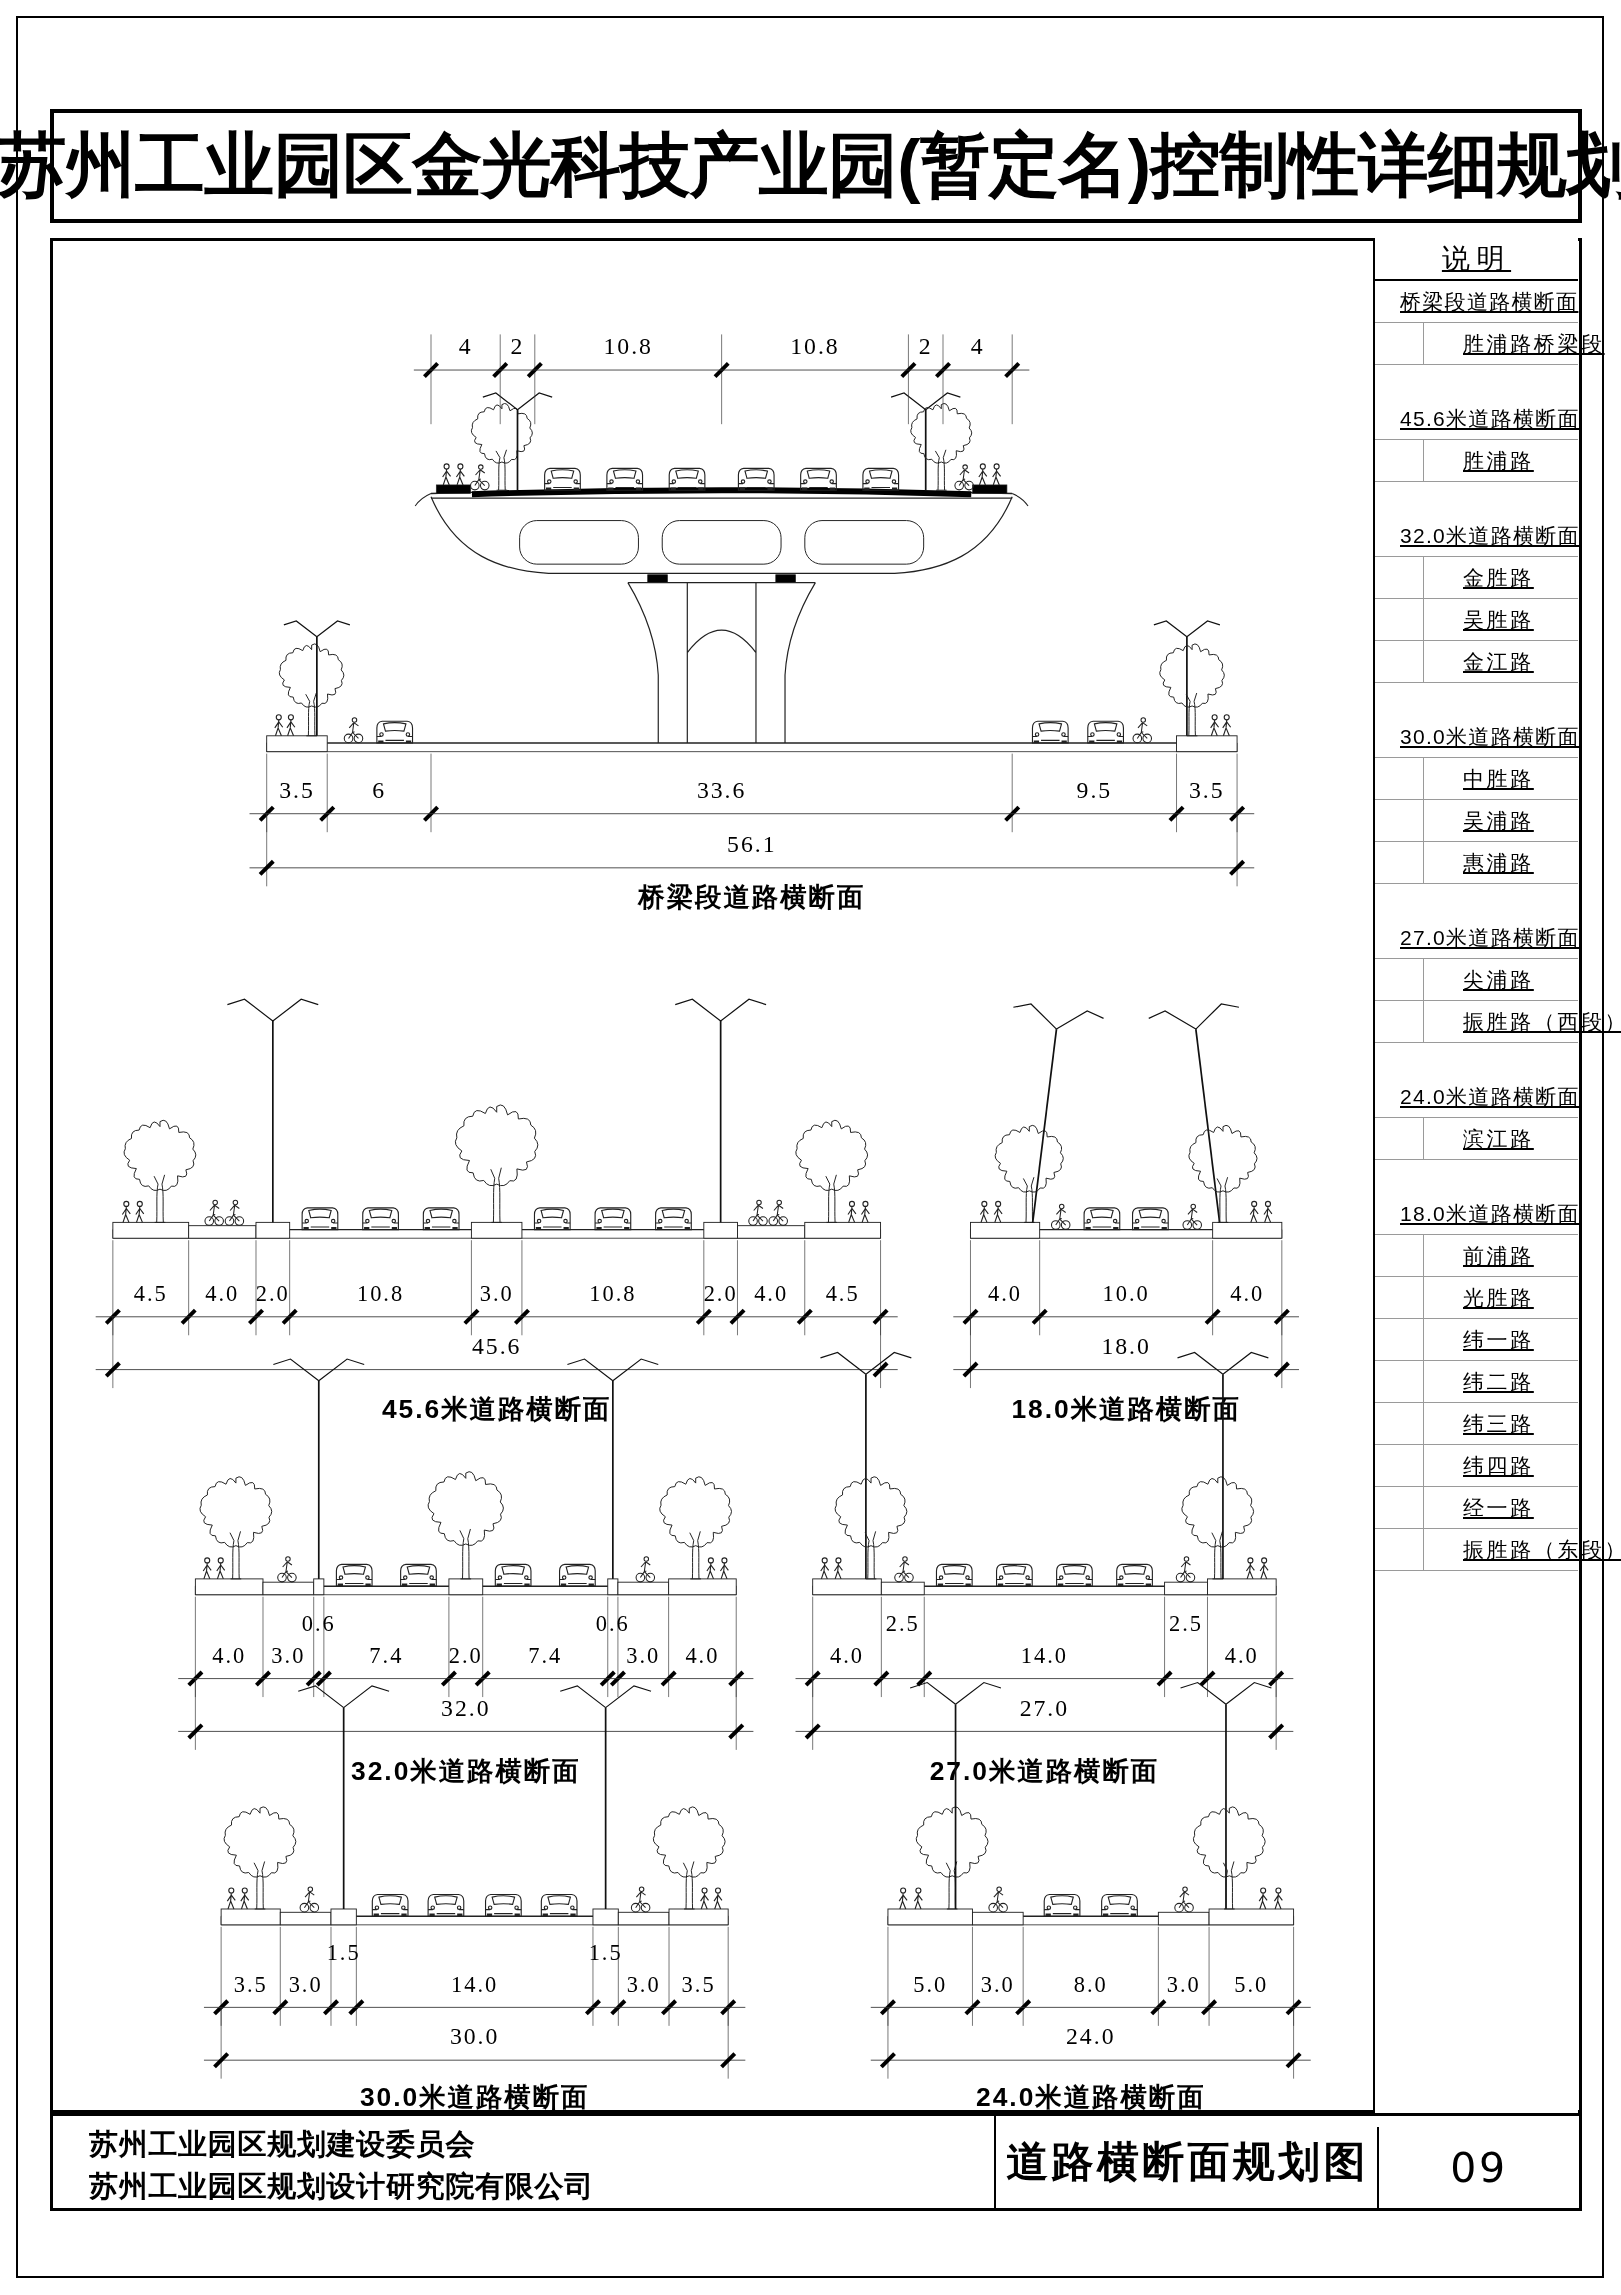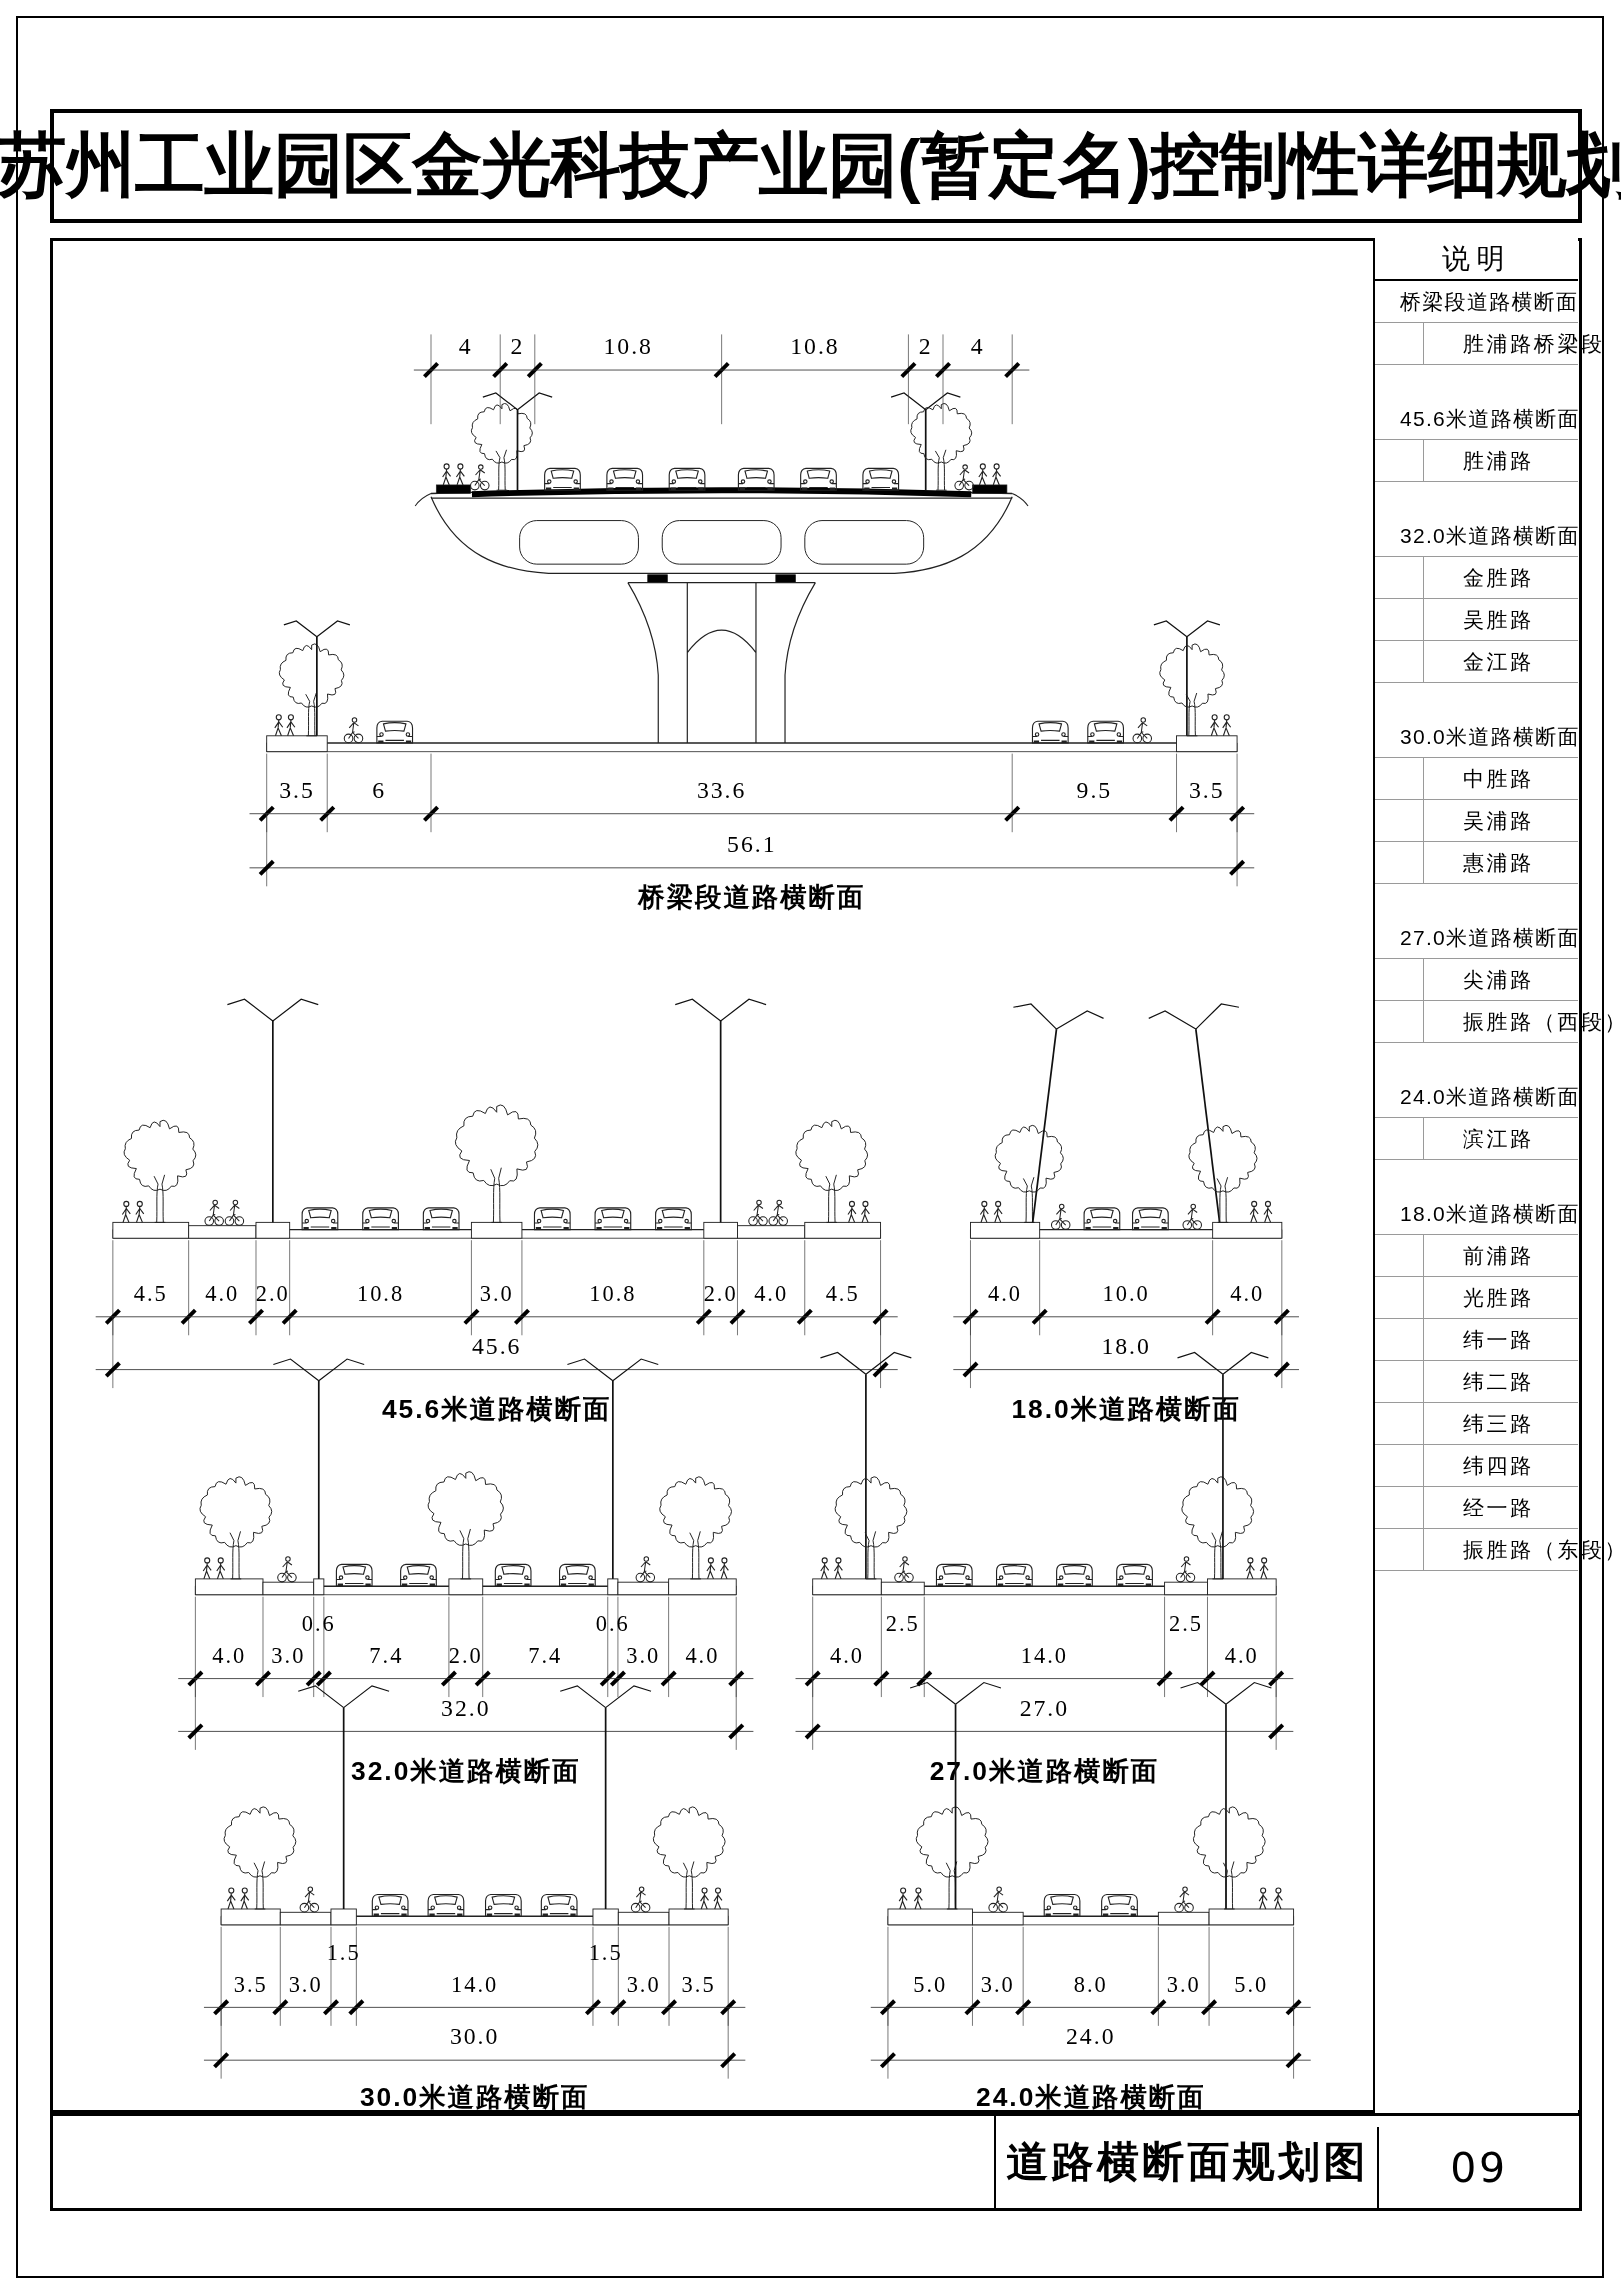--- a/index.html
+++ b/index.html
@@ -3,21 +3,21 @@
 <meta charset="utf-8">
 <style>
   html,body{margin:0;padding:0;background:#fff;}
   body{width:1621px;height:2295px;position:relative;font-family:"Liberation Sans",sans-serif;color:#000;overflow:hidden;}
   .abs{position:absolute;}
   #outer-border{left:16px;top:16px;right:17px;bottom:17px;border:2px solid #000;}
   #title-box{left:50px;top:109px;width:1532px;height:114px;border:4px solid #000;box-sizing:border-box;
     display:flex;align-items:center;justify-content:center;}
   #page-title{font-size:70px;font-weight:700;white-space:nowrap;letter-spacing:-0.7px;}
   #main-box{left:50px;top:238px;width:1532px;height:1875px;border:3.3px solid #000;box-sizing:border-box;}
-  #legend-panel{left:1373px;top:238px;width:205px;height:1875px;border-left:2.6px solid #000;box-sizing:border-box;background:#fff;}
+  #legend-panel{left:1373px;top:238px;width:205px;height:1875px;border-left:2.6px solid #000;box-sizing:border-box;background:#fff;text-decoration:underline;}
   .lg-head{height:41px;line-height:41px;text-align:center;font-size:28px;letter-spacing:6.6px;border-bottom:2.6px solid #000;}
   .lg-cat{height:41px;line-height:41px;font-size:21px;letter-spacing:1.3px;padding-left:25px;border-bottom:0.7px solid #9a9a9a;white-space:nowrap;}
   .lg-road{height:41px;line-height:41px;font-size:21px;letter-spacing:2.6px;padding-left:88px;border-bottom:0.7px solid #9a9a9a;position:relative;white-space:nowrap;}
   .lg-road::before{content:"";position:absolute;left:48px;top:0;bottom:0;width:0.7px;background:#9a9a9a;}
   .lg-gap{height:33px;}
   #title-block{left:50px;top:2113px;width:1532px;height:98px;border:3.3px solid #000;box-sizing:border-box;}
   .tb-cell{position:absolute;top:0;bottom:0;}
   #tb-left{left:0;width:941px;}
   #tb-left .org{position:absolute;left:36px;font-size:29px;font-weight:700;white-space:nowrap;letter-spacing:0.7px;}
   #tb-mid{left:941px;width:383px;border-left:2.6px solid #000;display:flex;align-items:center;justify-content:center;
@@ -621,16 +621,20 @@
       <div class="lg-road">纬二路</div>
       <div class="lg-road">纬三路</div>
       <div class="lg-road">纬四路</div>
       <div class="lg-road">经一路</div>
       <div class="lg-road">振胜路（东段）</div>
       <div class="lg-gap"></div>
     </div>
 </div>
 
 <div class="abs" id="title-block">
+  <div class="tb-cell" id="tb-left">
+    <div class="org" style="top:9.2px;">苏州工业园区规划建设委员会</div>
+    <div class="org" style="top:51px;">苏州工业园区规划设计研究院有限公司</div>
+  </div>
   <div class="tb-cell" id="tb-mid">道路横断面规划图</div>
   <div class="tb-cell" id="tb-right">09</div>
 </div>
 
 
 </body></html>

